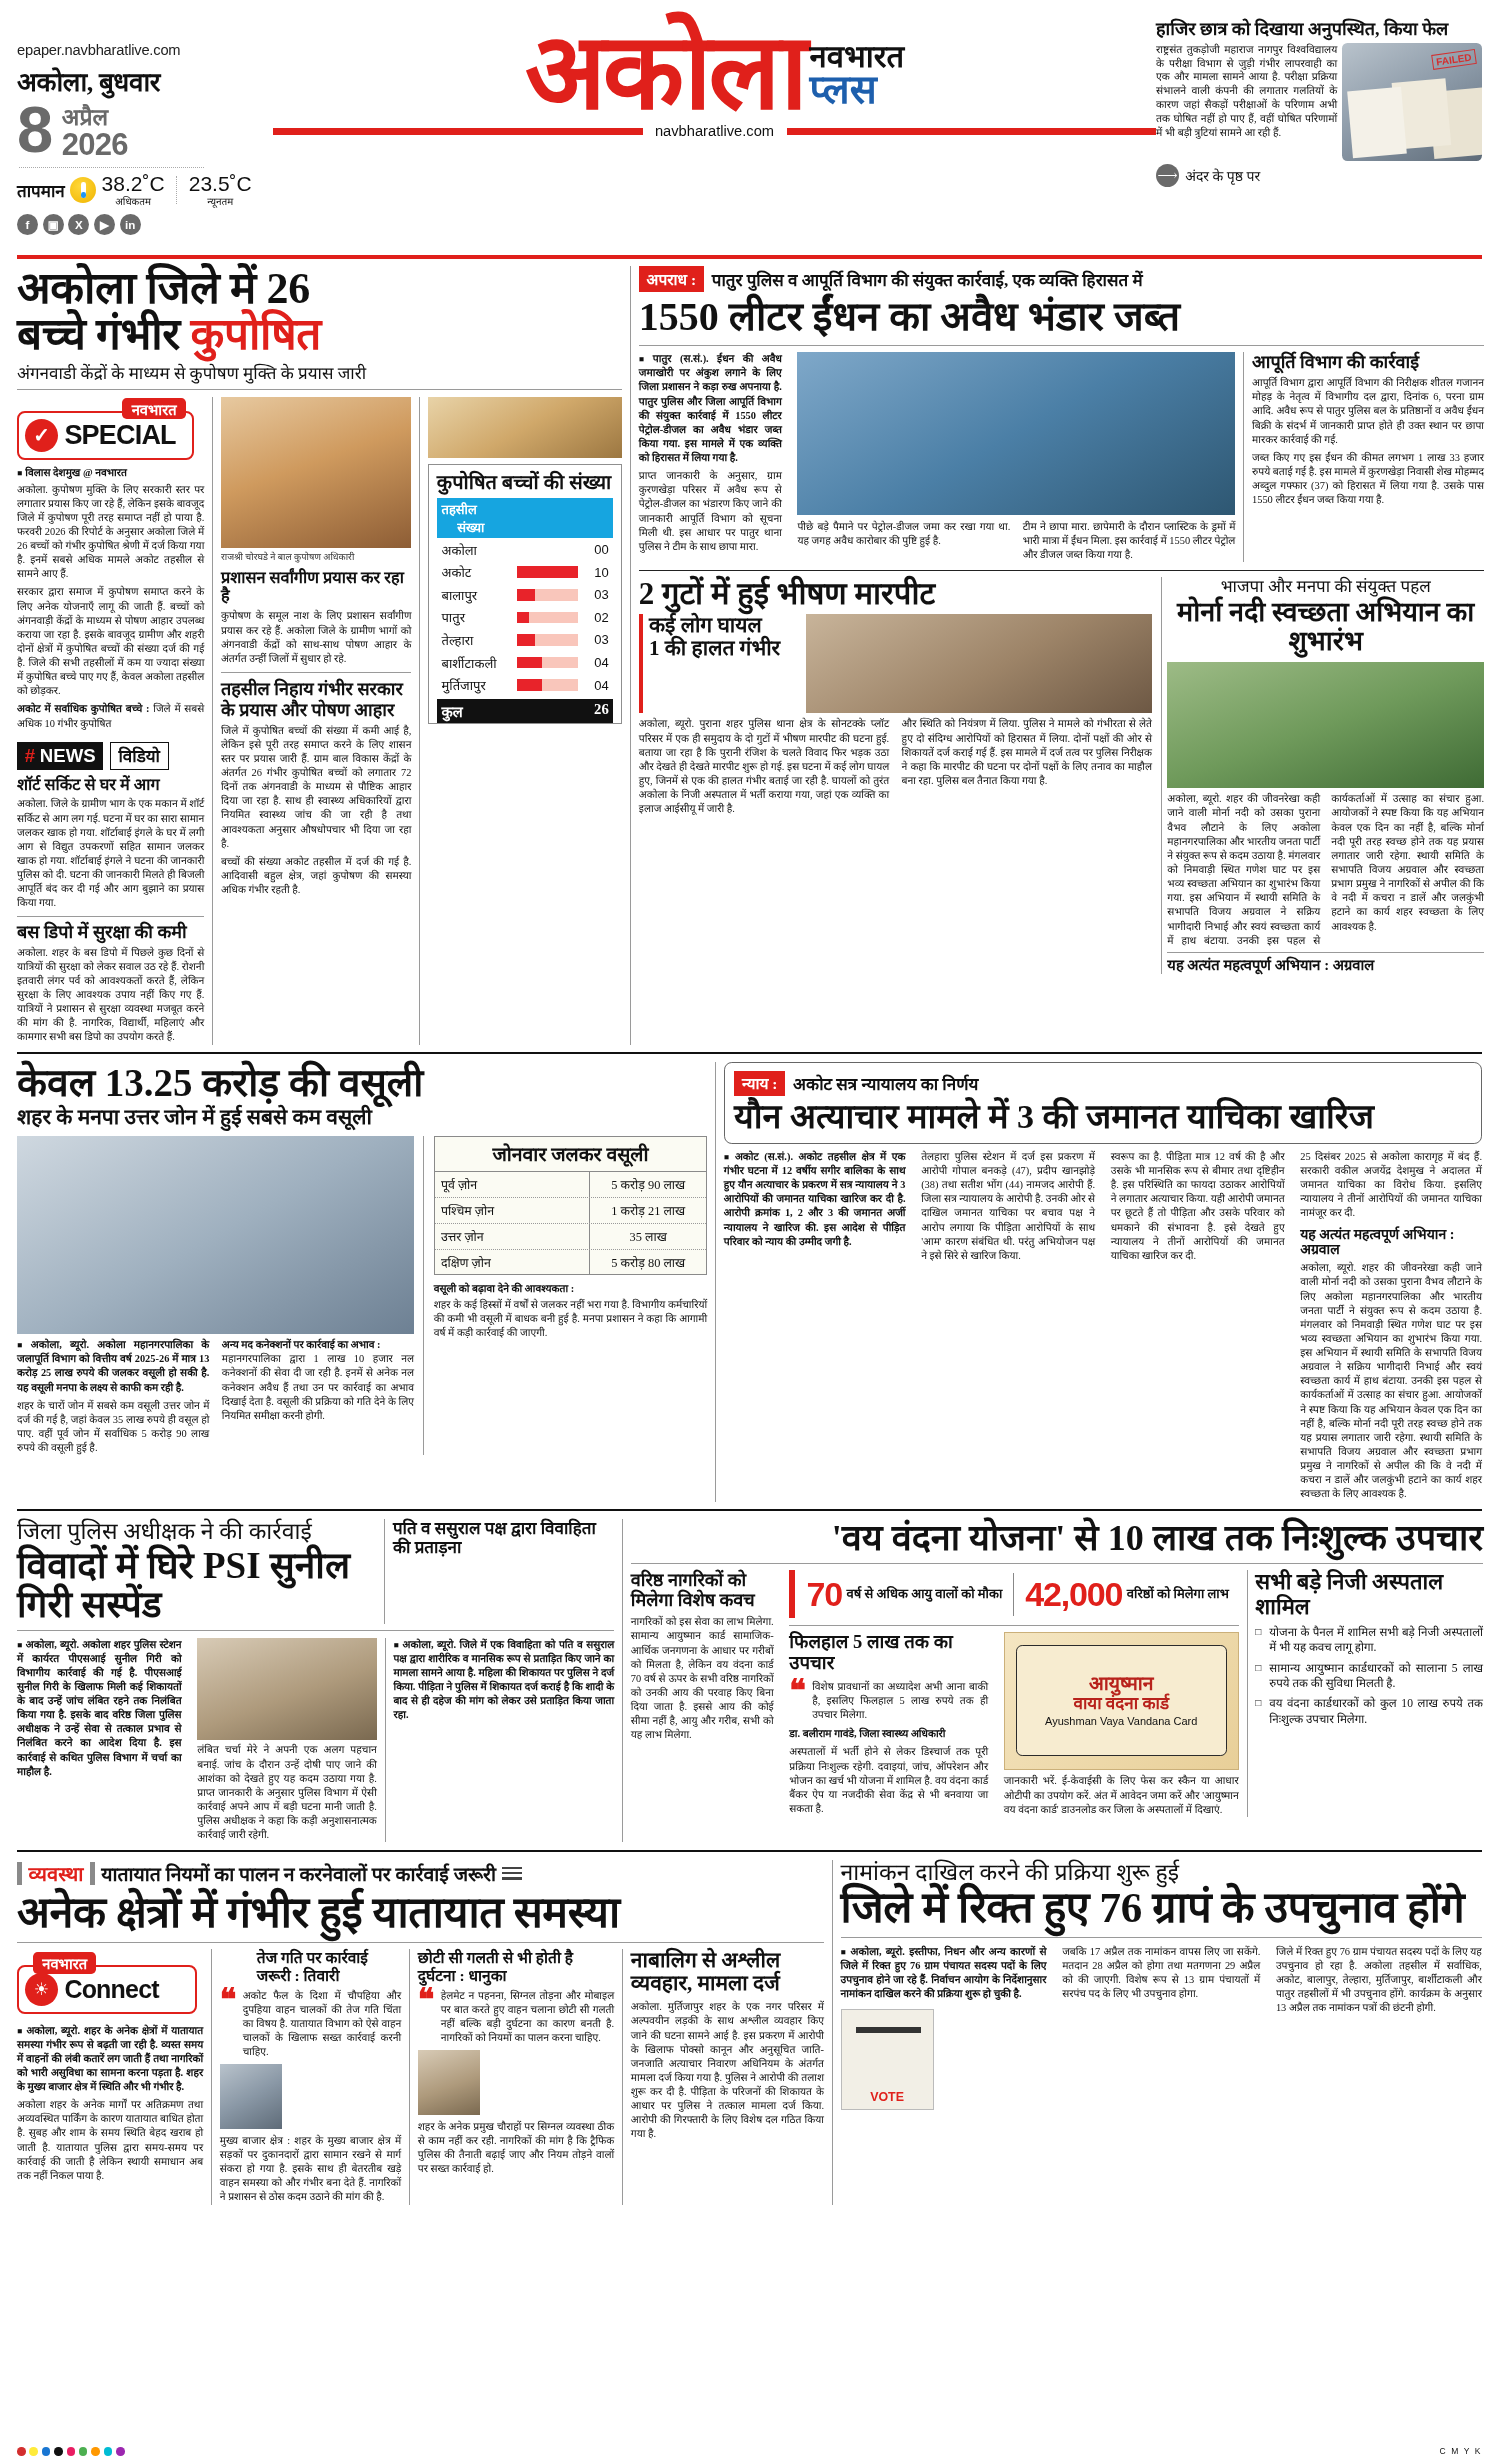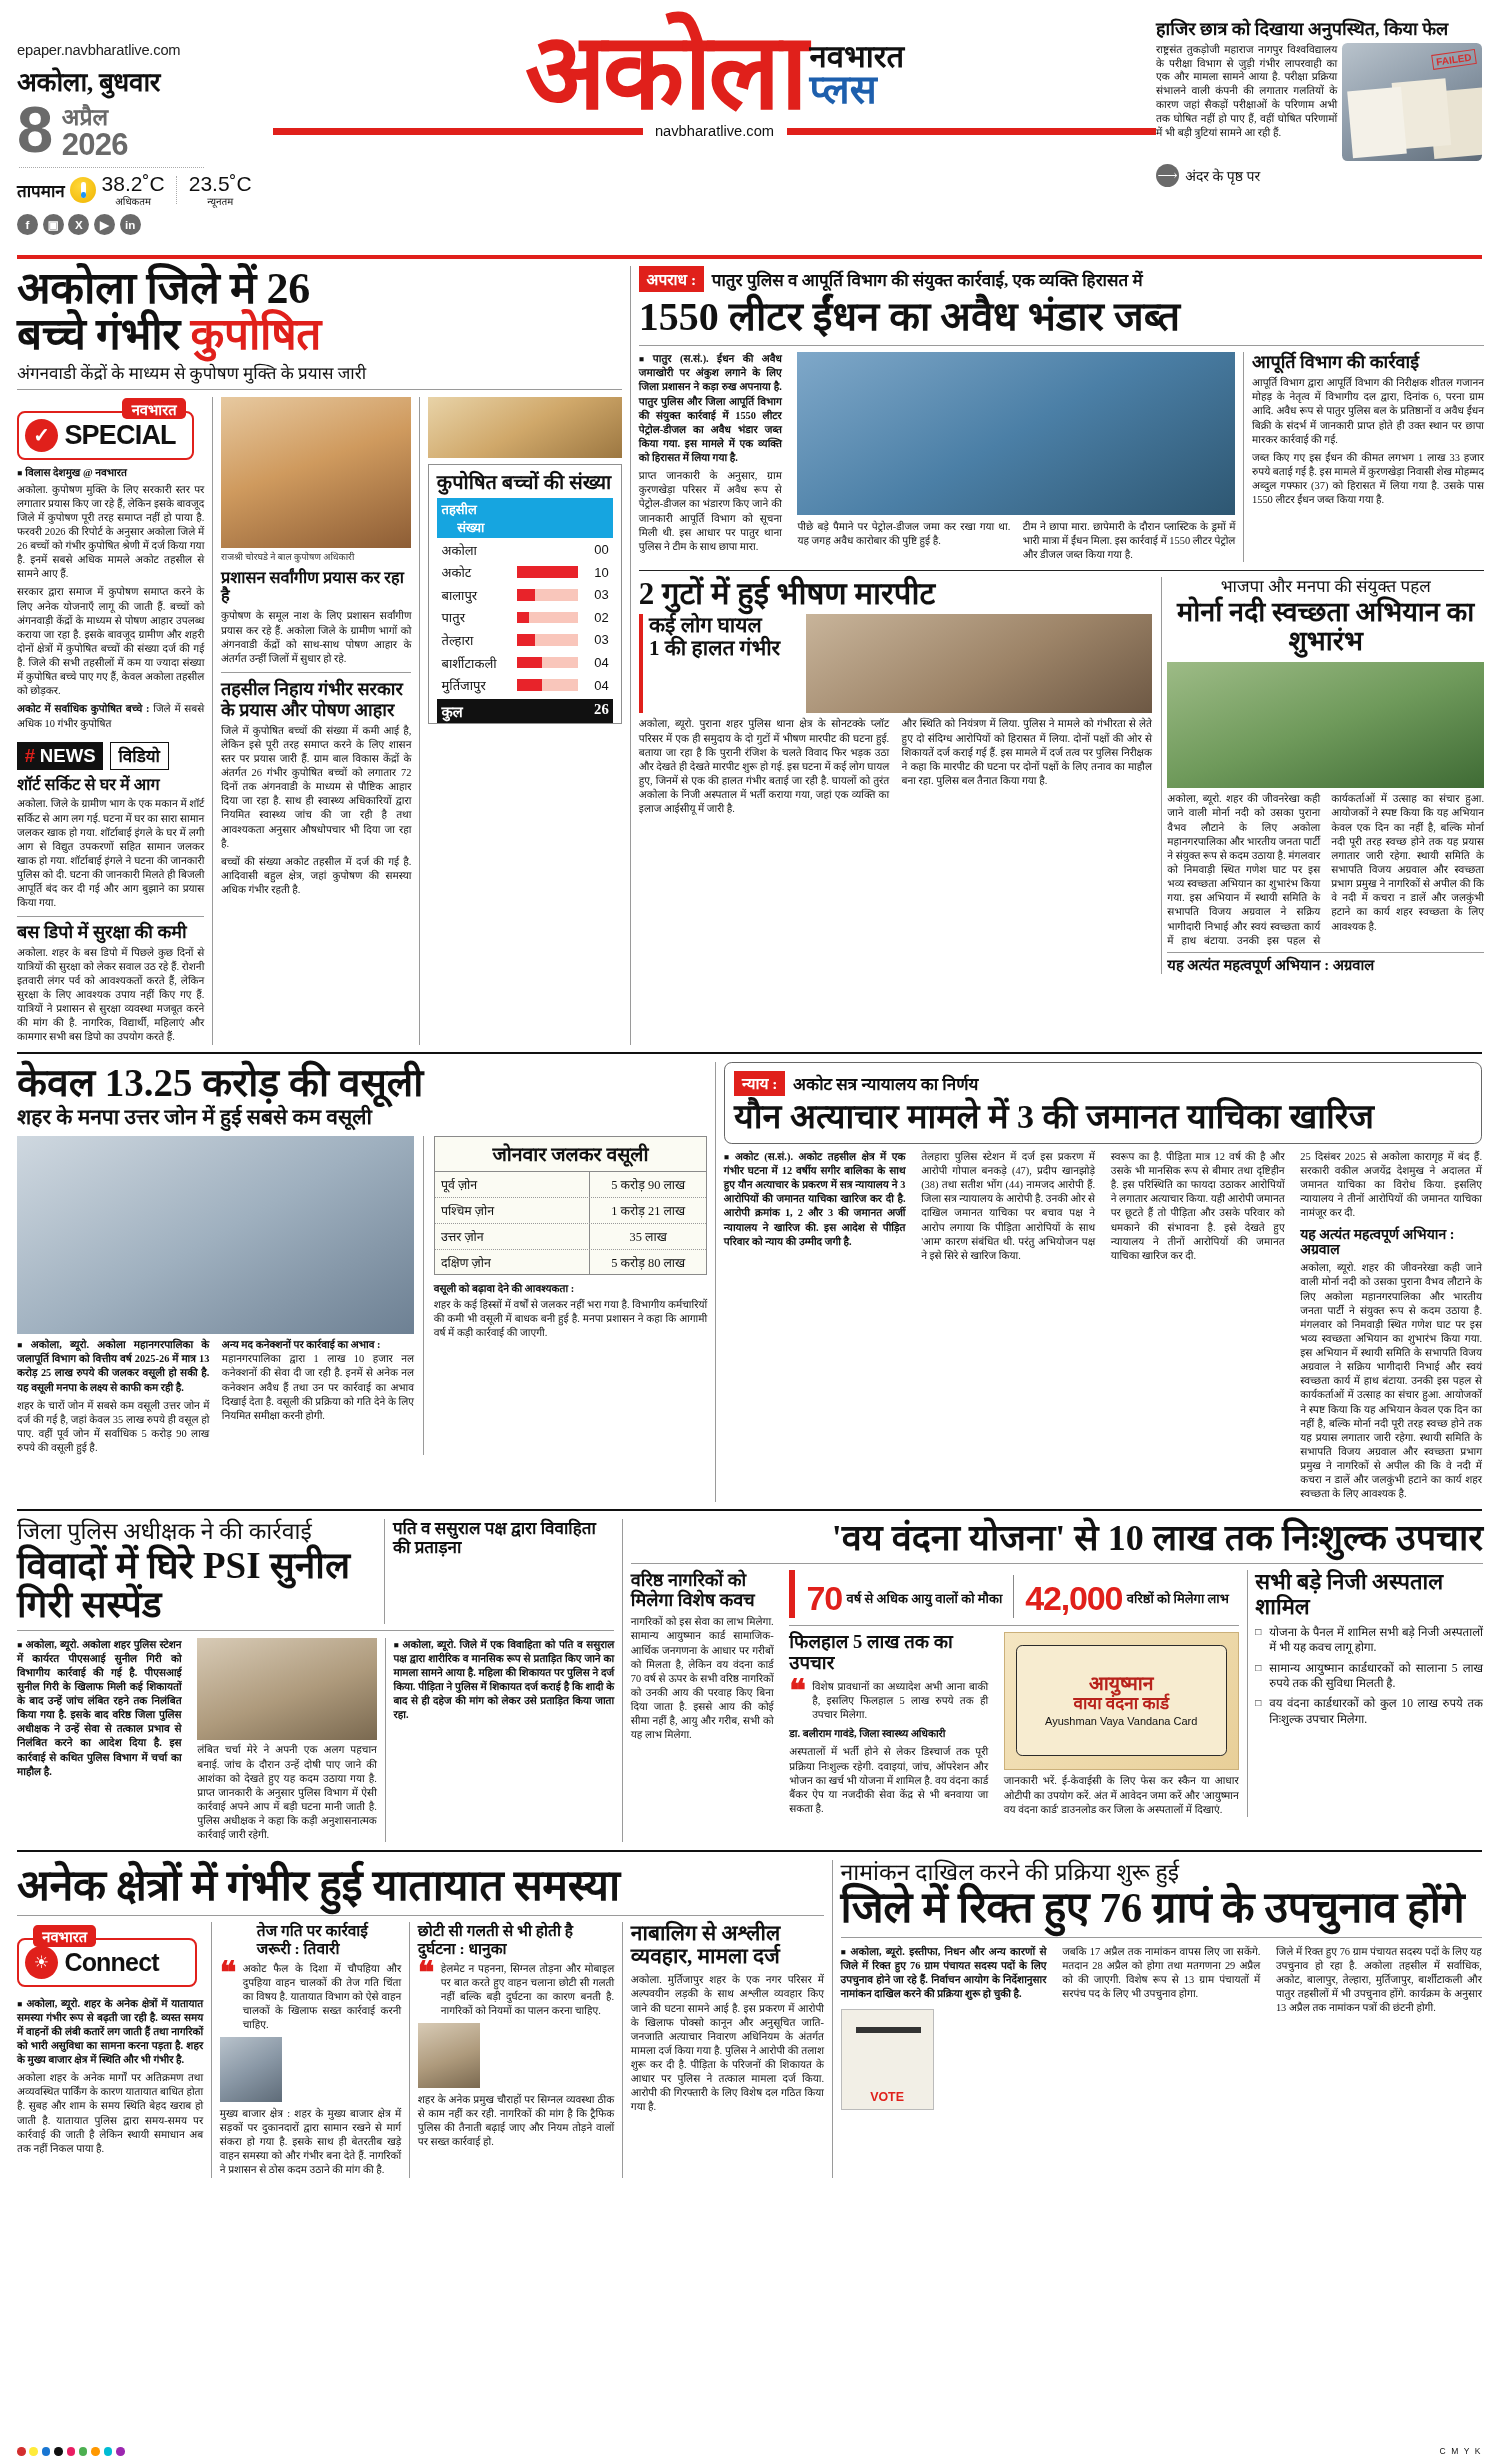--- a/index.html
+++ b/index.html
@@ -516,21 +516,21 @@
     <div class="col vrule" style="width:861px; padding-right:0;">
       <div class="hl-xl" style="font-size:36px; text-align:right;">'वय वंदना योजना' से 10 लाख तक निःशुल्क उपचार</div>
       <div class="hrule" style="margin:6.2px 0;"></div>
       <div class="grid">
         <div style="width:151px; padding-right:7.8px;">
           <div class="hl-sm" style="font-size:18px;">वरिष्ठ नागरिकों को मिलेगा विशेष कवच</div>
           <div class="body-txt" style="margin-top:4.7px;">नागरिकों को इस सेवा का लाभ मिलेगा. सामान्य आयुष्मान कार्ड सामाजिक-आर्थिक जनगणना के आधार पर गरीबों को मिलता है, लेकिन वय वंदना कार्ड 70 वर्ष से ऊपर के सभी वरिष्ठ नागरिकों को उनकी आय की परवाह किए बिना दिया जाता है. इससे आय की कोई सीमा नहीं है, आयु और गरीब, सभी को यह लाभ मिलेगा.</div>
         </div>
 
         <div style="width:466px; padding:0 7.8px;">
-          <div class="stat-row" style="align-items:flex-end;">
+          <div class="stat-row" style="align-items:center;">
             <div class="redbar" style="height:48px;"></div>
             <div class="stat">
               <span class="num">70</span>
               <span class="lbl">वर्ष से अधिक आयु वालों को मौका</span>
             </div>
             <div style="border-left:1.6px solid #888; height:43px;"></div>
             <div class="stat">
               <span class="num">42,000</span>
               <span class="lbl">वरिष्ठों को मिलेगा लाभ</span>
             </div>
@@ -569,20 +569,29 @@
         </div>
       </div>
     </div>
   </div>
 
   <div class="rule-thin" style="margin-top:7.8px;"></div>
 
   <div class="grid" style="margin-top:7.8px;">
 
     <div class="col" style="width:815px; padding-left:0;">
+      <div class="sec-label">
+        <span class="lbar"></span>
+        <span class="lred">व्यवस्था</span>
+        <span class="lbar"></span>
+        <span class="ltxt">यातायात नियमों का पालन न करनेवालों पर कार्रवाई जरूरी</span>
+        <span class="hamb">
+            <i></i>
+          </span>
+      </div>
       <div class="hl-xxl" style="font-size:43px; margin-top:4.7px;">अनेक क्षेत्रों में गंभीर हुई यातायात समस्या</div>
       <div class="hrule" style="margin:6.2px 0;"></div>
 
       <div class="grid">
         <div style="width:194px; padding-right:7.8px;">
           <div class="badge-connect">
             <span class="nb-tab">नवभारत</span>
             <span class="conn-ic">☀</span>
             <span class="bc-txt">Connect</span>
           </div>

